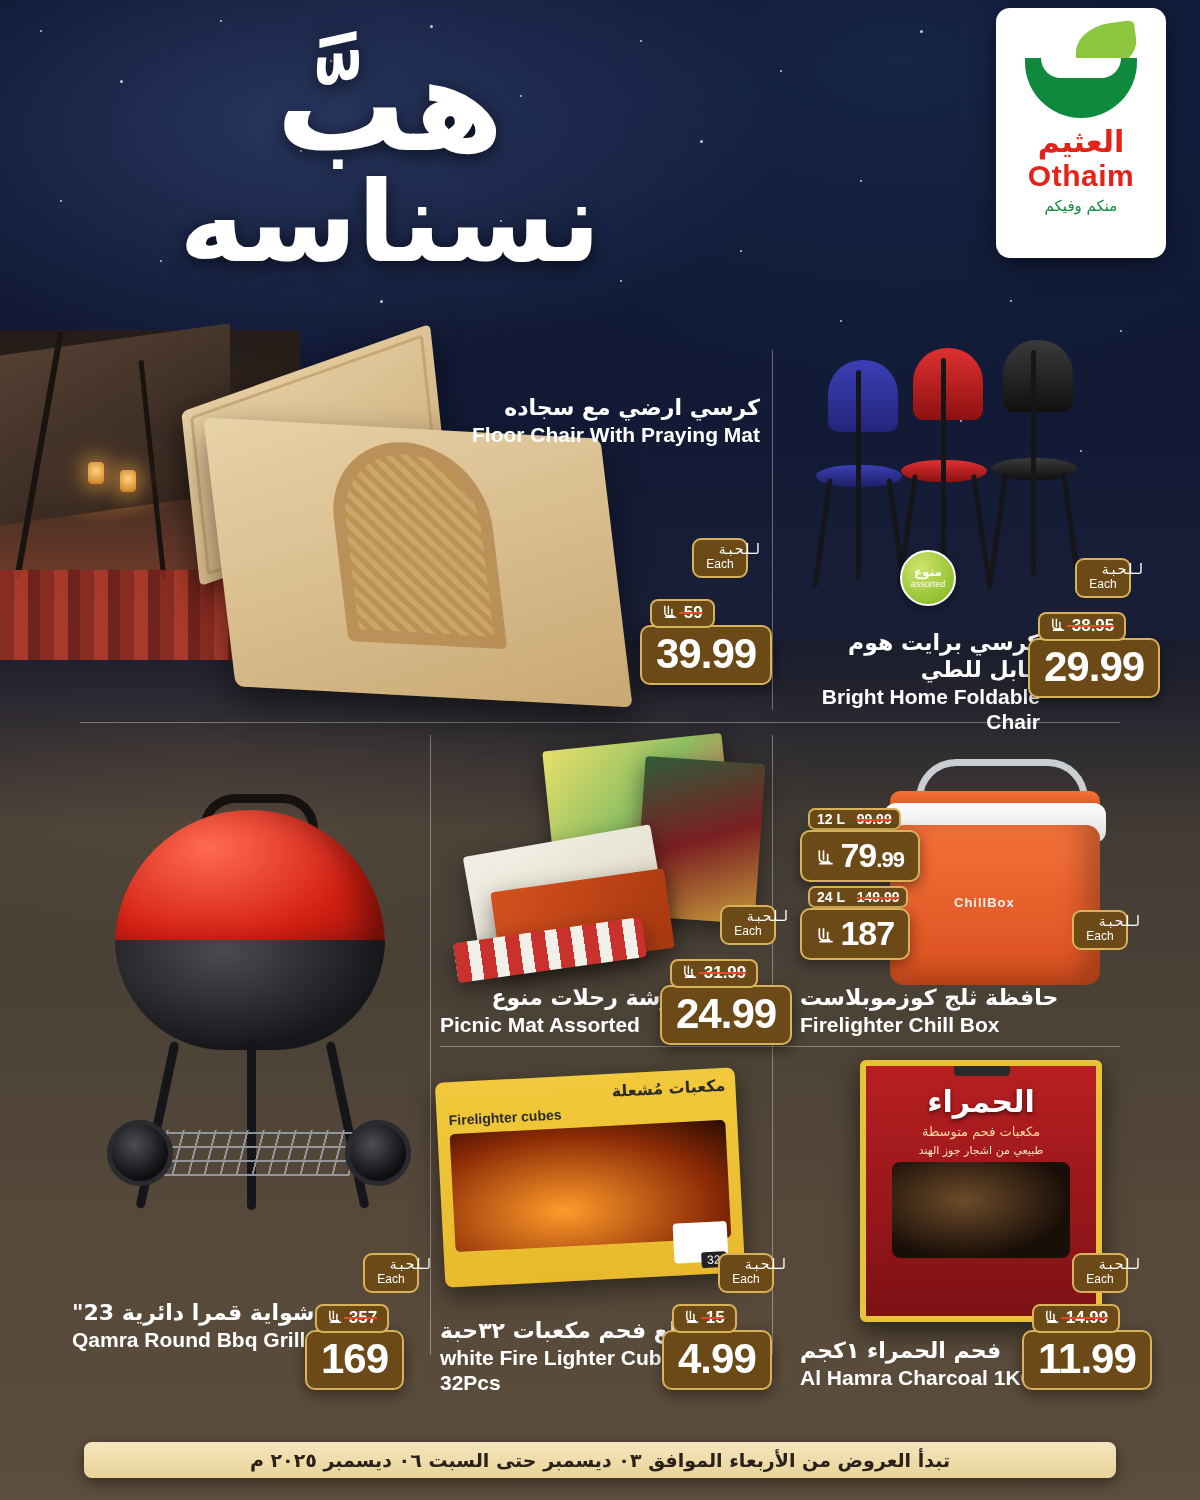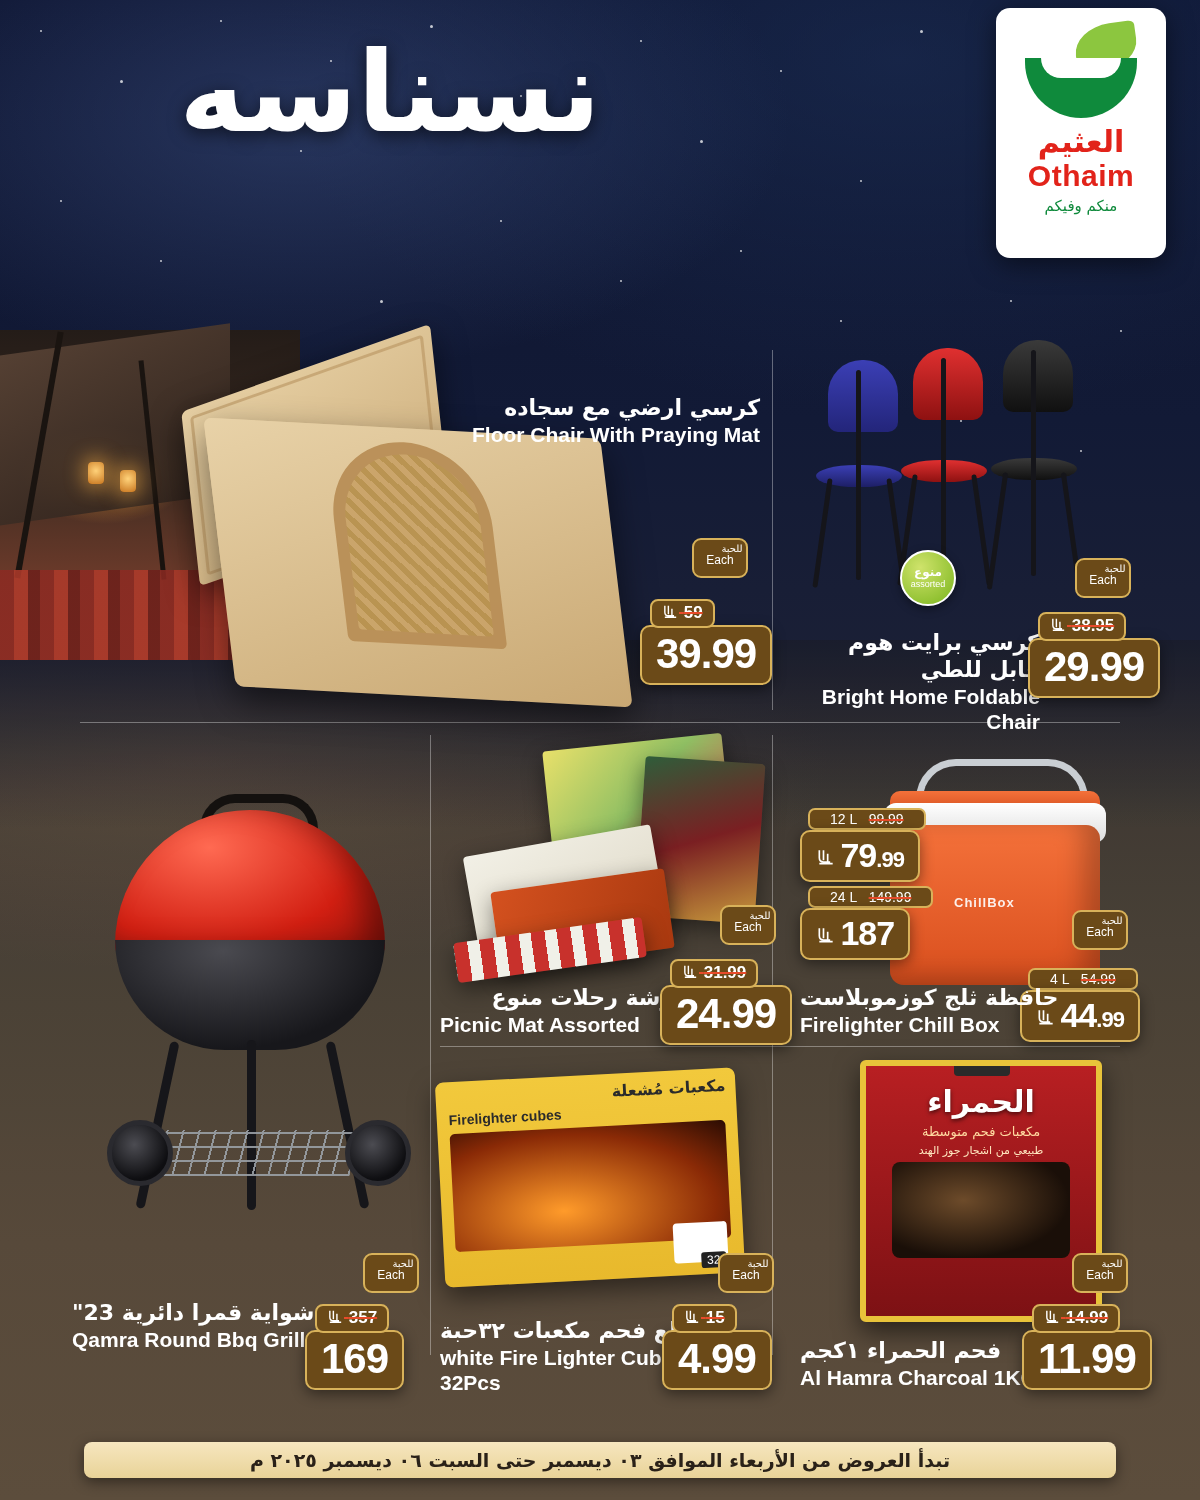--- a/index.html
+++ b/index.html
@@ -98,39 +98,39 @@
     background:#6b4a18;border:2px solid #d8b25a;border-radius:8px;
     color:#fff;font-size:17px;font-weight:bold;padding:2px 10px 3px 10px;
     text-decoration:line-through;text-decoration-color:#e84b2a;text-decoration-thickness:2px;
     white-space:nowrap;
   }
   .riyal-ico{display:inline-block;width:17px;height:17px;vertical-align:-2px;}
   .each{
     position:absolute;width:56px;height:40px;background:#6b4a18;border:2px solid #d8b25a;
     border-radius:9px;color:#fff;text-align:center;box-sizing:border-box;padding-top:3px;
   }
-  .each .a{font-family:Liberation Serif, serif;font-size:10px;line-height:1.1;margin-left:24px;}
+  .each .a{font-family:Liberation Mono, monospace;font-size:14px;line-height:1.1;margin-left:24px;}
   .each .b{font-size:12px;line-height:1.1;}
 
   .assorted{
     position:absolute;width:56px;height:56px;border-radius:50%;
     background:radial-gradient(circle at 35% 30%,#cfe36b,#7ab51d);
     border:2px solid #fff;color:#fff;box-sizing:border-box;
     display:flex;flex-direction:column;align-items:center;justify-content:center;
     box-shadow:0 3px 10px rgba(0,0,0,.4);
   }
   .assorted .a{font-family:"DejaVu Sans",sans-serif;font-size:12px;font-weight:bold;line-height:1.1;}
   .assorted .b{font-size:9px;line-height:1.1;}
 
   
   .mprice{position:absolute;}
   .mprice .row{position:relative;margin-bottom:12px;}
   .mprice .cap{
     position:absolute;top:-22px;left:8px;background:#6b4a18;border:2px solid #d8b25a;
-    border-radius:7px;color:#fff;font-size:14px;font-weight:normal;padding:1px 20px;white-space:nowrap;
+    border-radius:7px;color:#fff;font-size:14px;font-weight:bold;padding:1px 7px;white-space:nowrap;
   }
   .mprice .cap .strike{text-decoration:line-through;text-decoration-color:#e84b2a;text-decoration-thickness:2px;margin-left:8px;}
   
   .mat-back{position:absolute;left:190px;top:365px;width:250px;height:180px;background:linear-gradient(160deg,#e6cfa3,#cdae7c);border-radius:6px;transform:skewY(-14deg) rotate(-6deg);box-shadow:0 10px 30px rgba(0,0,0,.5);}
   .mat-back:after{content:"";position:absolute;inset:8px;border:3px solid #b7935f;border-radius:4px;opacity:.6;}
   .mat-front{position:absolute;left:218px;top:430px;width:400px;height:265px;background:linear-gradient(160deg,#e8d2a8,#c9a873);border-radius:8px;transform:skewY(10deg) rotate(-7deg);box-shadow:0 14px 34px rgba(0,0,0,.5);}
   .mat-front .arch{position:absolute;left:50%;top:14px;transform:translateX(-50%);width:160px;height:200px;background:#b98f57;border-radius:80px 80px 6px 6px;opacity:.95;}
   .mat-front .arch:after{content:"";position:absolute;inset:12px;background:repeating-linear-gradient(45deg,#caa469 0 6px,#b8924f 6px 12px);border-radius:70px 70px 4px 4px;}
 
   
@@ -226,20 +226,21 @@
   <div class="tent">
     <div class="canvas"></div>
     <div class="pole" style="left:36px;top:0;width:6px;height:250px;transform:rotate(10deg)"></div>
     <div class="pole" style="left:150px;top:30px;width:5px;height:220px;transform:rotate(-6deg)"></div>
     <div class="lantern" style="left:88px;top:132px"></div>
     <div class="lantern" style="left:120px;top:140px"></div>
     <div class="rug"></div>
   </div>
 
   <div class="headline">
+    <div class="l1">هبَّ</div>
     <div class="l2">نسناسه</div>
   </div>
 
   <div class="logo">
     <div class="bowl">
       <div class="leaf"></div>
         <div class="cup"></div>
         <div class="cut"></div>
     </div>
     <div class="ar">العثيم</div>
@@ -394,36 +395,20 @@
         </div>
       </div>
     </div>
   </div>
 
   <div class="each" style="left:1072px;top:910px">
     <div class="a">للحبة</div>
     <div class="b">Each</div>
   </div>
 
-  <div class="mprice" style="left:1020px;top:990px;width:120px">
-    <div class="row">
-      <div class="cap">
-        <span>4 L</span>
-        <span class="strike">54.99</span>
-      </div>
-      <div class="price" style="position:relative">
-        <div class="main">
-          <svg class="riyal-ico" viewBox="0 0 24 24" style="width:20px;height:20px;vertical-align:0">
-              <path d="M4 4v9c0 3 2 5 5 5h8M9 4v12M14 8v10M4 20h16" stroke="#ffffff" stroke-width="2" fill="none"></path>
-            </svg>
-          <span class="big" style="font-size:34px">44</span><span class="big dec" style="font-size:22px">.99</span>
-        </div>
-      </div>
-    </div>
-  </div>
 
   <div class="pname ltr-left" style="left:800px;top:985px;width:300px;text-align:left;direction:rtl">
     <div class="ar" style="text-align:left">حافظة ثلج كوزموبلاست</div>
     <div class="en" style="direction:ltr;text-align:left">Firelighter Chill Box</div>
   </div>
 
   <div class="grill">
     <div class="handle"></div>
     <div class="lid"></div>
     <div class="bowl"></div>

